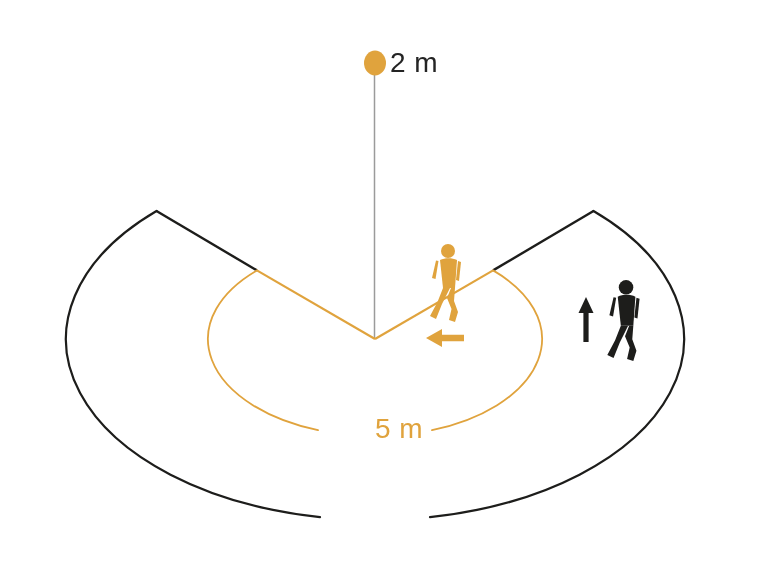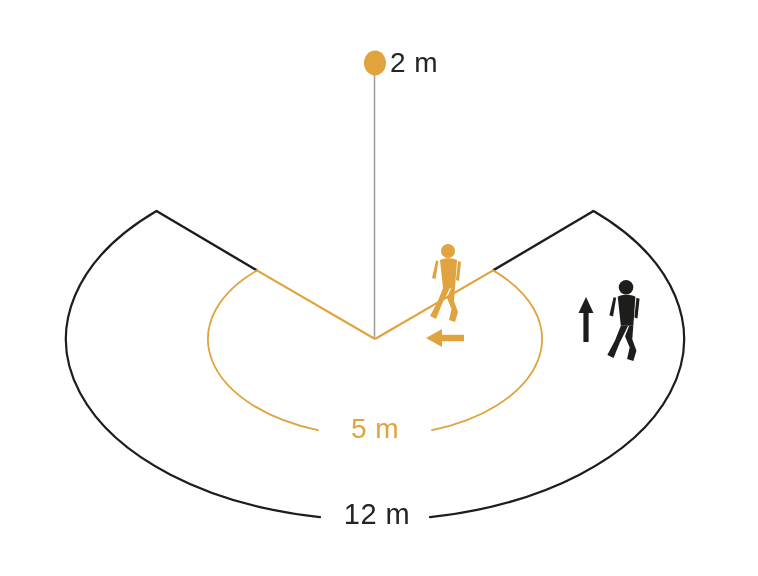--- a/index.html
+++ b/index.html
@@ -24,20 +24,21 @@
     position: absolute;
     font-size: 28px;
     line-height: 30px;
     font-weight: 400;
     color: #242424;
     letter-spacing: 0.5px;
     white-space: nowrap;
   }
   .label-accent {
     color: #E0A33D;
+    margin-left: 24px;
   }
   .label-centered {
     transform: translate(-50%, -50%);
   }
 </style>
 </head>
 <body>
 
 <div class="stage">
 
@@ -79,15 +80,14 @@
       <path d="M 72 34 L 78 36 L 74 74 L 68 72 Z"></path>
       <path d="M 42 88 L 56 88 L 40 120 L 28 150 L 16 144 L 31 116 Z"></path>
       <path d="M 58 88 L 66 88 L 64 114 L 72 136 L 66 156 L 54 152 L 59 130 L 50 108 Z"></path>
     </g>
   </svg>
 
   <div class="label" style="left: 390px; top: 48px;">2 m</div>
 
   <div class="label label-accent label-centered" style="left: 375px; top: 429px;">5 m</div>
 
-  <div class="label label-centered" style="left: 377px; top: 514px; font-size: 29px;">12 m</div>
 
 </div>
 
 </body></html>

